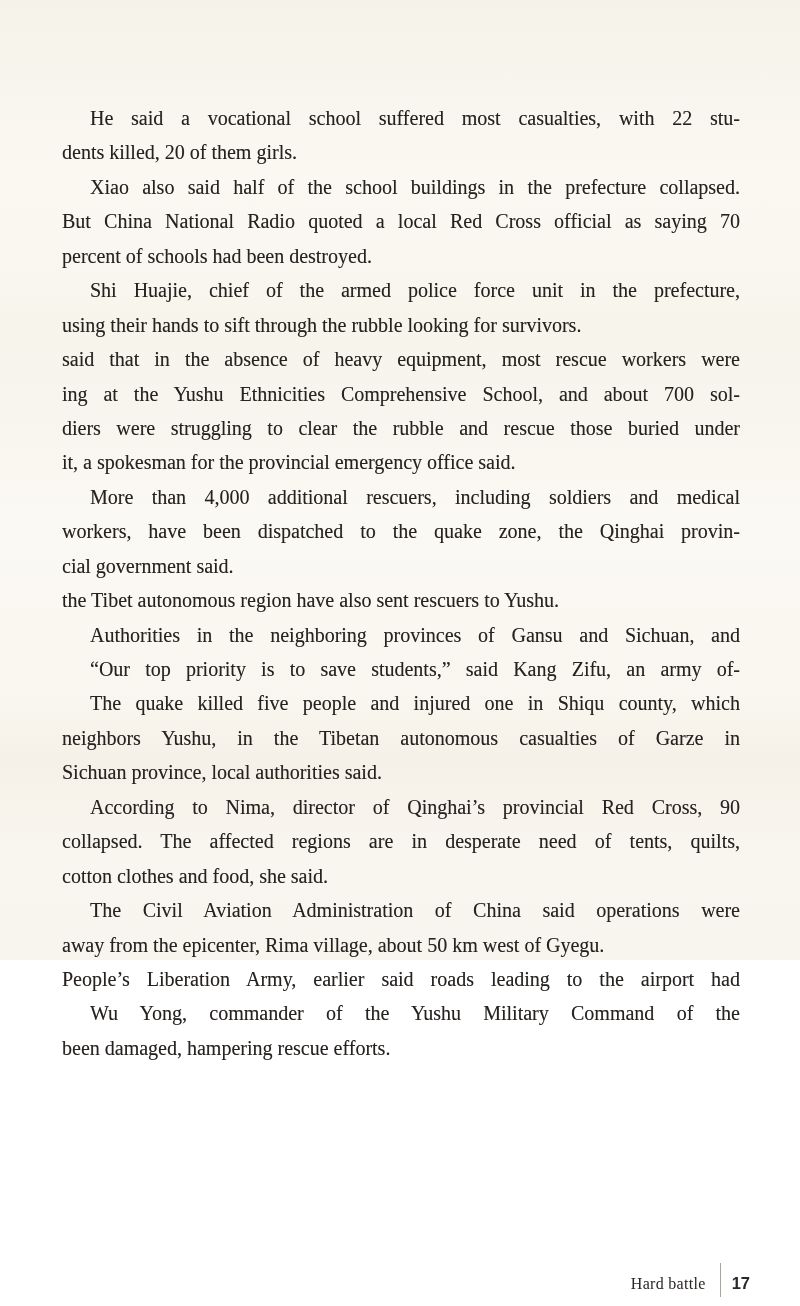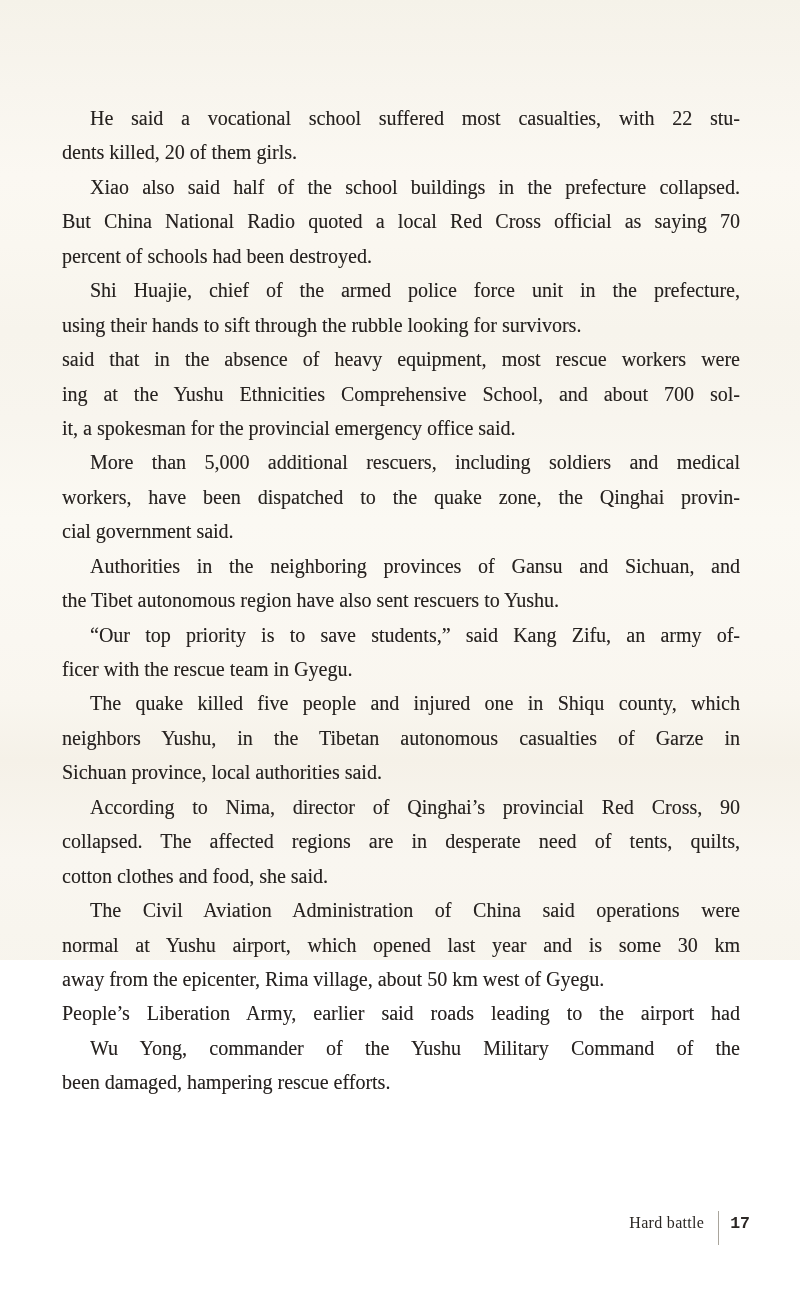--- a/index.html
+++ b/index.html
@@ -53,75 +53,74 @@
   }
   .line.last {
     text-align-last: left;
   }
   .line.first {
     text-indent: 28px;
   }
   .footer {
     position: absolute;
     right: 50px;
-    top: 1205px;
+    top: 1257px;
     height: 40px;
     display: flex;
-    align-items: center;
+    align-items: flex-end;
     color: #2b2724;
   }
   .footer-title {
     font-family: "Liberation Serif", serif;
     font-size: 16px;
     letter-spacing: 0.3px;
     padding-bottom: 4px;
   }
   .footer-divider {
     width: 1px;
     height: 34px;
     background: #a9a59c;
     margin: 6px 11px 0 14px;
   }
   .footer-page {
-    font-family: Liberation Mono, monospace;
+    font-family: Liberation Sans, sans-serif;
     font-weight: 700;
     font-size: 16.5px;
     padding-bottom: 4px;
   }
 </style>
 </head>
 <body>
 
 <div class="paper">
   <div class="text-block">
       <div class="line first">He said a vocational school suffered most casualties, with 22 stu-</div>
       <div class="line last">dents killed, 20 of them girls.</div>
       <div class="line first">Xiao also said half of the school buildings in the prefecture collapsed.</div>
       <div class="line">But China National Radio quoted a local Red Cross official as saying 70</div>
       <div class="line last">percent of schools had been destroyed.</div>
       <div class="line first">Shi Huajie, chief of the armed police force unit in the prefecture,</div>
       <div class="line last">using their hands to sift through the rubble looking for survivors.</div>
       <div class="line">said that in the absence of heavy equipment, most rescue workers were</div>
       <div class="line">ing at the Yushu Ethnicities Comprehensive School, and about 700 sol-</div>
+      <div class="line">diers were struggling to clear the rubble and rescue those buried under</div>
       <div class="line last">it, a spokesman for the provincial emergency office said.</div>
-      <div class="line first">More than 5,000 additional rescuers, including soldiers and medical</div>
+      <div class="line first">More than 4,000 additional rescuers, including soldiers and medical</div>
       <div class="line">workers, have been dispatched to the quake zone, the Qinghai provin-</div>
       <div class="line last">cial government said.</div>
+      <div class="line last">the Tibet autonomous region have also sent rescuers to Yushu.</div>
       <div class="line first">Authorities in the neighboring provinces of Gansu and Sichuan, and</div>
-      <div class="line last">the Tibet autonomous region have also sent rescuers to Yushu.</div>
       <div class="line first">“Our top priority is to save students,” said Kang Zifu, an army of-</div>
-      <div class="line last">ficer with the rescue team in Gyegu.</div>
       <div class="line first">The quake killed five people and injured one in Shiqu county, which</div>
       <div class="line">neighbors Yushu, in the Tibetan autonomous casualties of Garze in</div>
       <div class="line last">Sichuan province, local authorities said.</div>
       <div class="line first">According to Nima, director of Qinghai’s provincial Red Cross, 90</div>
       <div class="line">collapsed. The affected regions are in desperate need of tents, quilts,</div>
       <div class="line last">cotton clothes and food, she said.</div>
       <div class="line first">The Civil Aviation Administration of China said operations were</div>
-      <div class="line">normal at Yushu airport, which opened last year and is some 30 km</div>
       <div class="line last">away from the epicenter, Rima village, about 50 km west of Gyegu.</div>
       <div class="line">People’s Liberation Army, earlier said roads leading to the airport had</div>
       <div class="line first">Wu Yong, commander of the Yushu Military Command of the</div>
       <div class="line last">been damaged, hampering rescue efforts.</div>
     </div>
 
   <div class="footer">
     <span class="footer-title">Hard battle</span>
     <span class="footer-divider"></span>
     <span class="footer-page">17</span>

